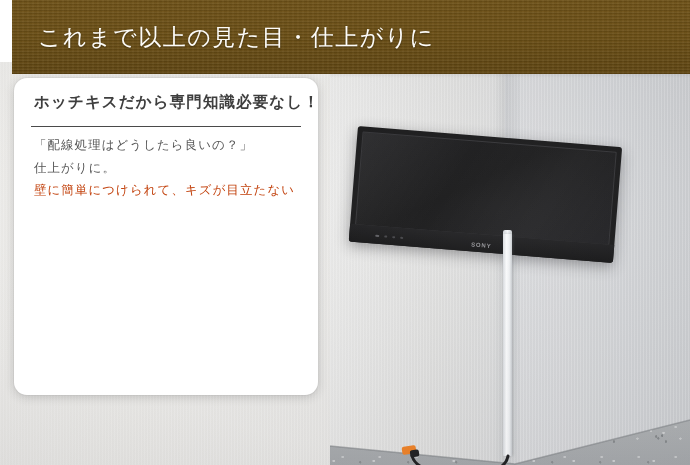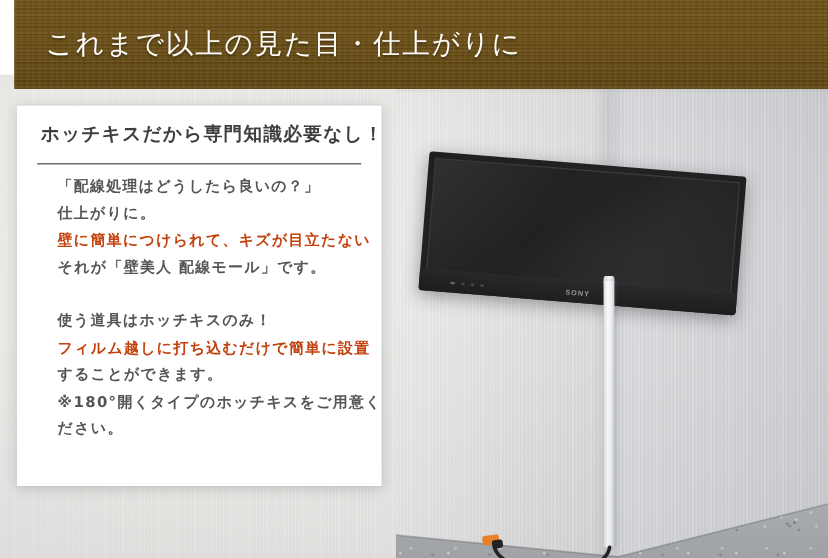--- a/index.html
+++ b/index.html
@@ -256,25 +256,25 @@
     letter-spacing: 1.5px;
     white-space: nowrap;
     font-family: "DejaVu Sans", "Liberation Sans", sans-serif;
     text-shadow: 0 1px 2px rgba(0,0,0,0.35);
   }
 
   
   .panel {
     position: absolute;
     left: 14px;
-    top: 88px;
+    top: 78px;
     width: 304px;
     height: 317px;
     background: #ffffff;
-    border-radius: 0;
+    border-radius: 13px;
     box-shadow: 0 2px 10px rgba(60,60,60,0.22), 0 0 0 1px rgba(0,0,0,0.03);
   }
   .panel-heading {
     position: absolute;
     left: 20px;
     top: 14px;
     color: #3e3e3e;
     font-size: 15.5px;
     font-weight: bold;
     letter-spacing: 1.1px;
@@ -289,22 +289,21 @@
     height: 1px;
     background: #4a4a4a;
   }
   .panel-body {
     position: absolute;
     left: 20px;
     top: 56px;
     width: 272px;
   }
   .para {
-    margin: 0 0 0 14px;
-    font-weight: bold;
+    margin: 0 0 0 0;
   }
   .tline {
     color: #555555;
     font-size: 12.4px;
     line-height: 22.5px;
     letter-spacing: 1.15px;
     white-space: nowrap;
     font-family: "DejaVu Sans", "Liberation Sans", sans-serif;
   }
   .tline.accent { color: #c2410c; }
@@ -382,26 +381,18 @@
   </div>
 
   <div class="panel">
     <div class="panel-heading">ホッチキスだから専門知識必要なし！</div>
     <div class="panel-rule"></div>
     <div class="panel-body">
         <div class="para">
           <div class="tline">「配線処理はどうしたら良いの？」</div>
           <div class="tline">仕上がりに。</div>
           <div class="tline accent">壁に簡単につけられて、キズが目立たない</div>
-          <div class="tline">それが「壁美人 配線モール」です。</div>
         </div>
         <div class="spacer"></div>
-        <div class="para">
-          <div class="tline">使う道具はホッチキスのみ！</div>
-          <div class="tline accent">フィルム越しに打ち込むだけで簡単に設置</div>
-          <div class="tline">することができます。</div>
-          <div class="tline">※180°開くタイプのホッチキスをご用意く</div>
-          <div class="tline">ださい。</div>
-        </div>
       </div>
   </div>
 
 </div>
 
 </body></html>

